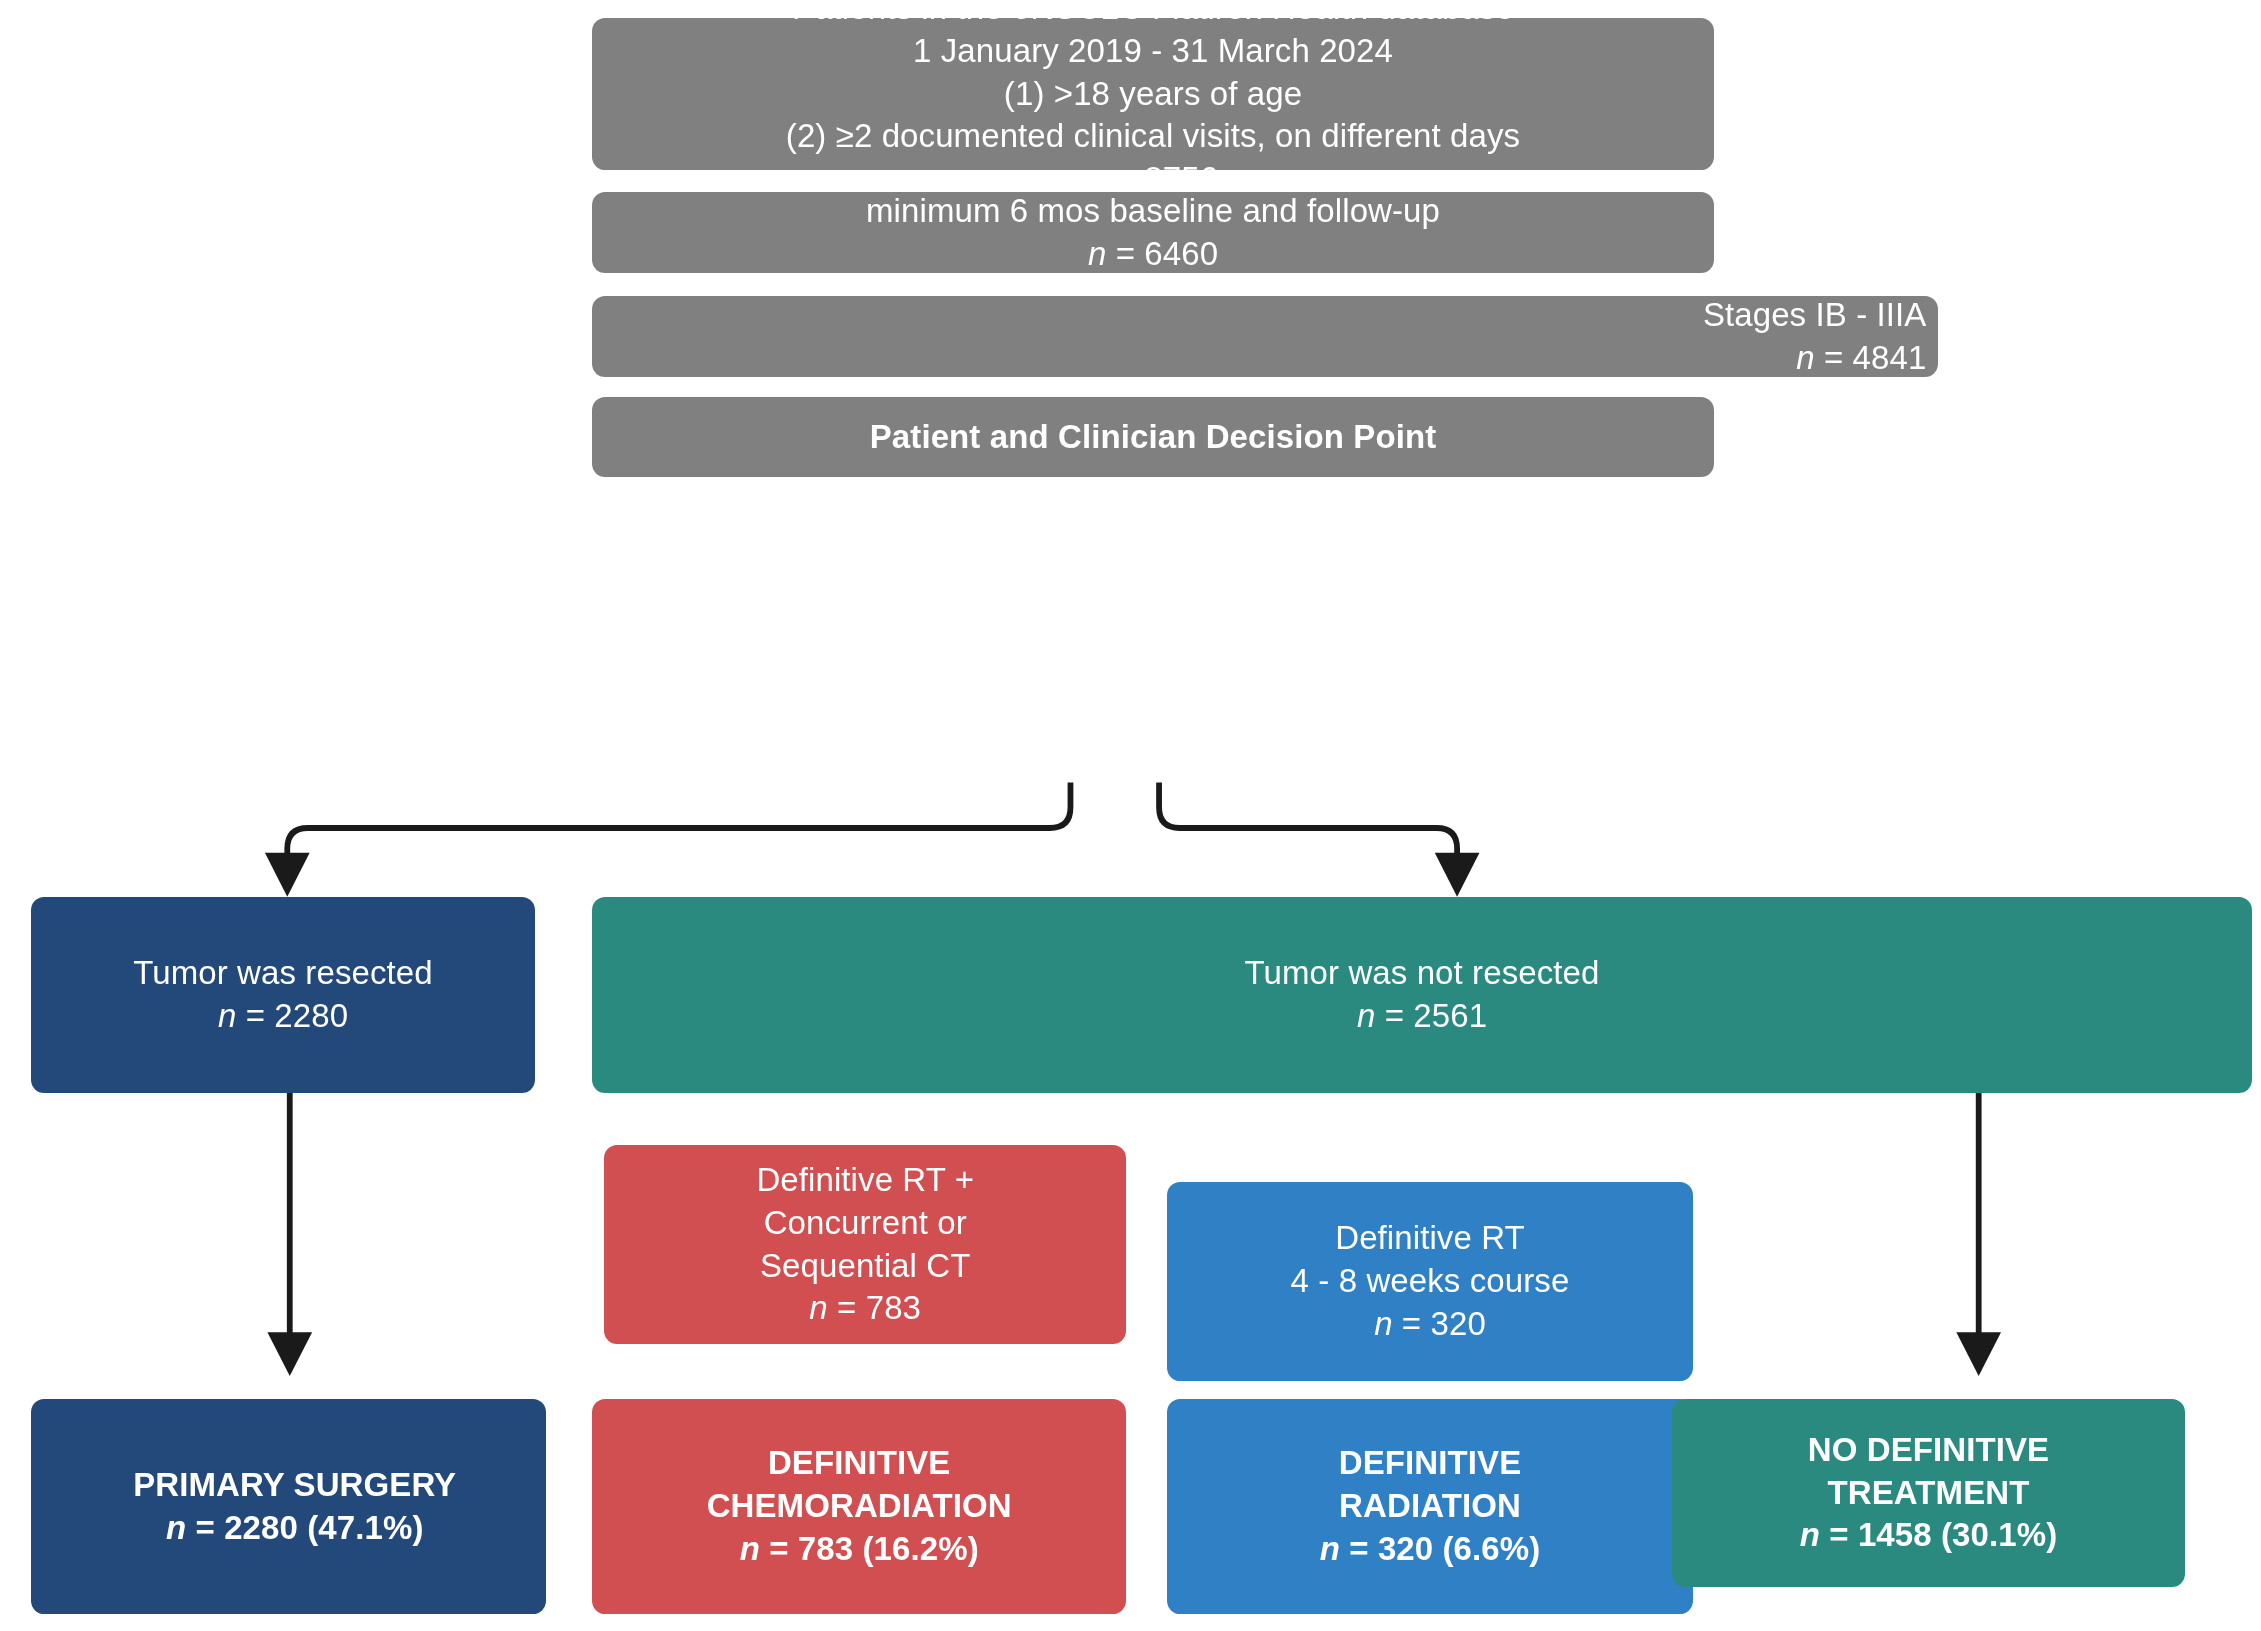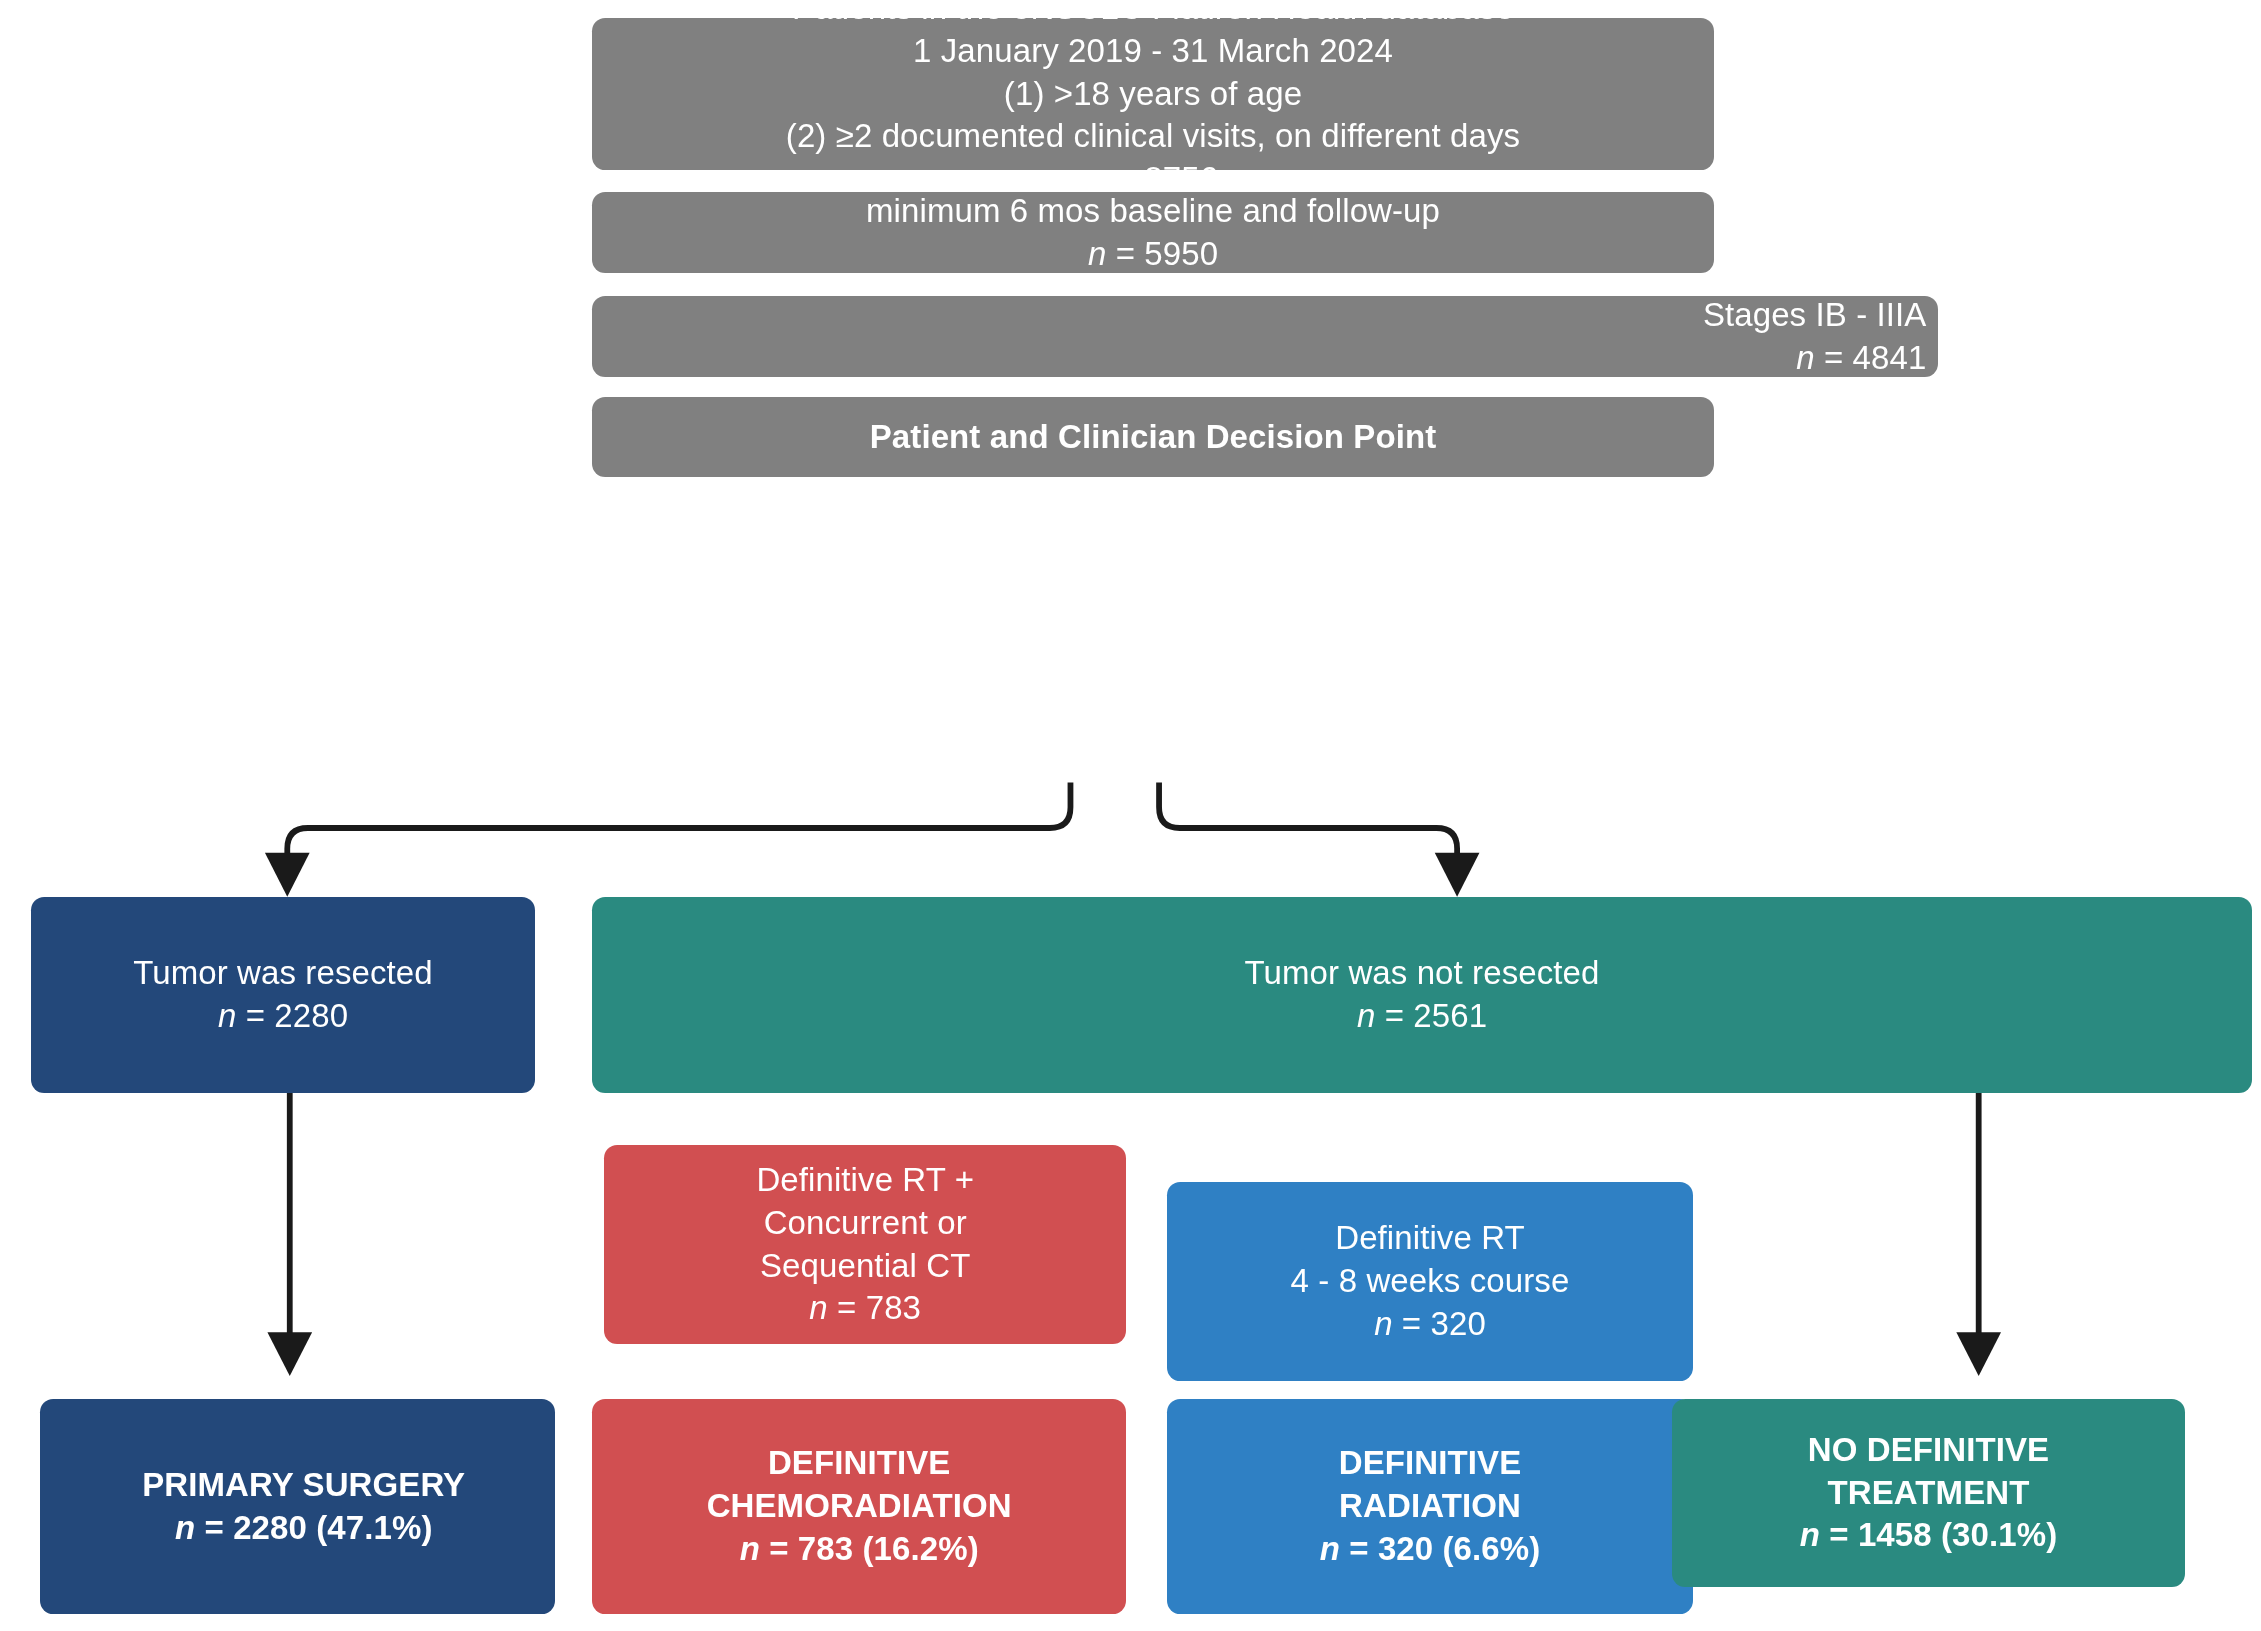--- a/index.html
+++ b/index.html
@@ -65,21 +65,21 @@
   <div class="node gray" style="left:592px;top:18px;width:1122px;height:152px;">
     <span class="ln">Patients in the eNSCLC Flatiron Health database</span>
     <span class="ln">1 January 2019 - 31 March 2024</span>
     <span class="ln">(1) &gt;18 years of age</span>
     <span class="ln">(2) ≥2 documented clinical visits, on different days</span>
     <span class="nline"><i>n</i> = <span>8756</span></span>
   </div>
 
   <div class="node gray" style="left:592px;top:192px;width:1122px;height:81px;">
     <span class="ln">minimum 6 mos baseline and follow-up</span>
-    <span class="nline"><i>n</i> = <span>5950</span></span>
+    <span class="nline"><i>n</i> = <span>6460</span></span>
   </div>
 
   <div class="node gray" style="left:592px;top:296px;width:1346px;height:81px;align-items:flex-end;">
     <span class="ln">Stages IB - IIIA</span>
     <span class="nline"><i>n</i> = <span>4841</span></span>
   </div>
 
   <div class="node gray bold" style="left:592px;top:702px;width:1122px;height:80px;transform:translateY(-305px);">
     <span class="ln">Patient and Clinician Decision Point</span>
   </div>
@@ -100,21 +100,21 @@
     <span class="ln">Sequential CT</span>
     <span class="nline"><i>n</i> = <span>783</span></span>
   </div>
 
   <div class="node blue" style="left:1167px;top:1145px;width:526px;height:199px;margin-top:37px;">
     <span class="ln">Definitive RT</span>
     <span class="ln">4 - 8 weeks course</span>
     <span class="nline"><i>n</i> = <span>320</span></span>
   </div>
 
-  <div class="node navy terminal" style="left:40px;top:1399px;width:515px;height:215px;padding-left:24px;">
+  <div class="node navy terminal" style="left:31px;top:1399px;width:515px;height:215px;padding-left:24px;">
     <span class="ln">PRIMARY SURGERY</span>
     <span class="nline"><i>n</i> = <span>2280</span> (<span>47.1%</span>)</span>
   </div>
 
   <div class="node red terminal" style="left:592px;top:1399px;width:534px;height:215px;">
     <span class="ln">DEFINITIVE</span>
     <span class="ln">CHEMORADIATION</span>
     <span class="nline"><i>n</i> = <span>783</span> (<span>16.2%</span>)</span>
   </div>
 

